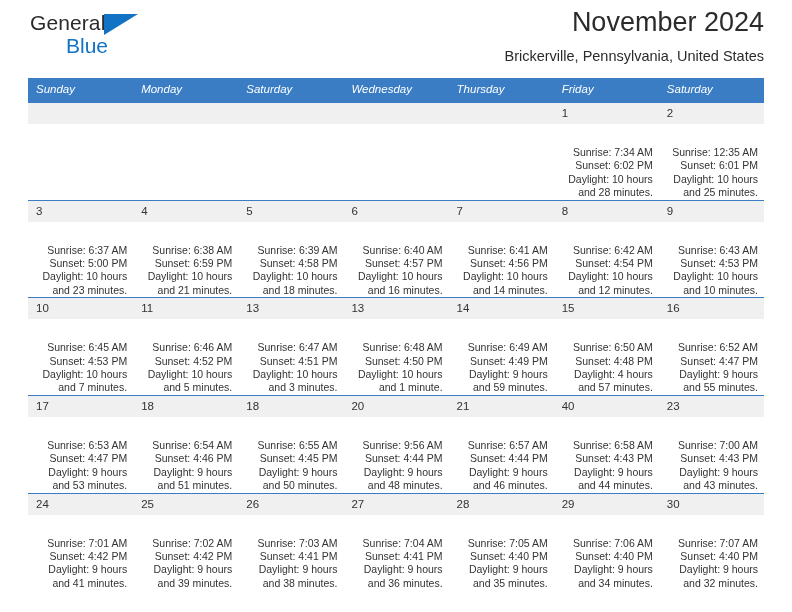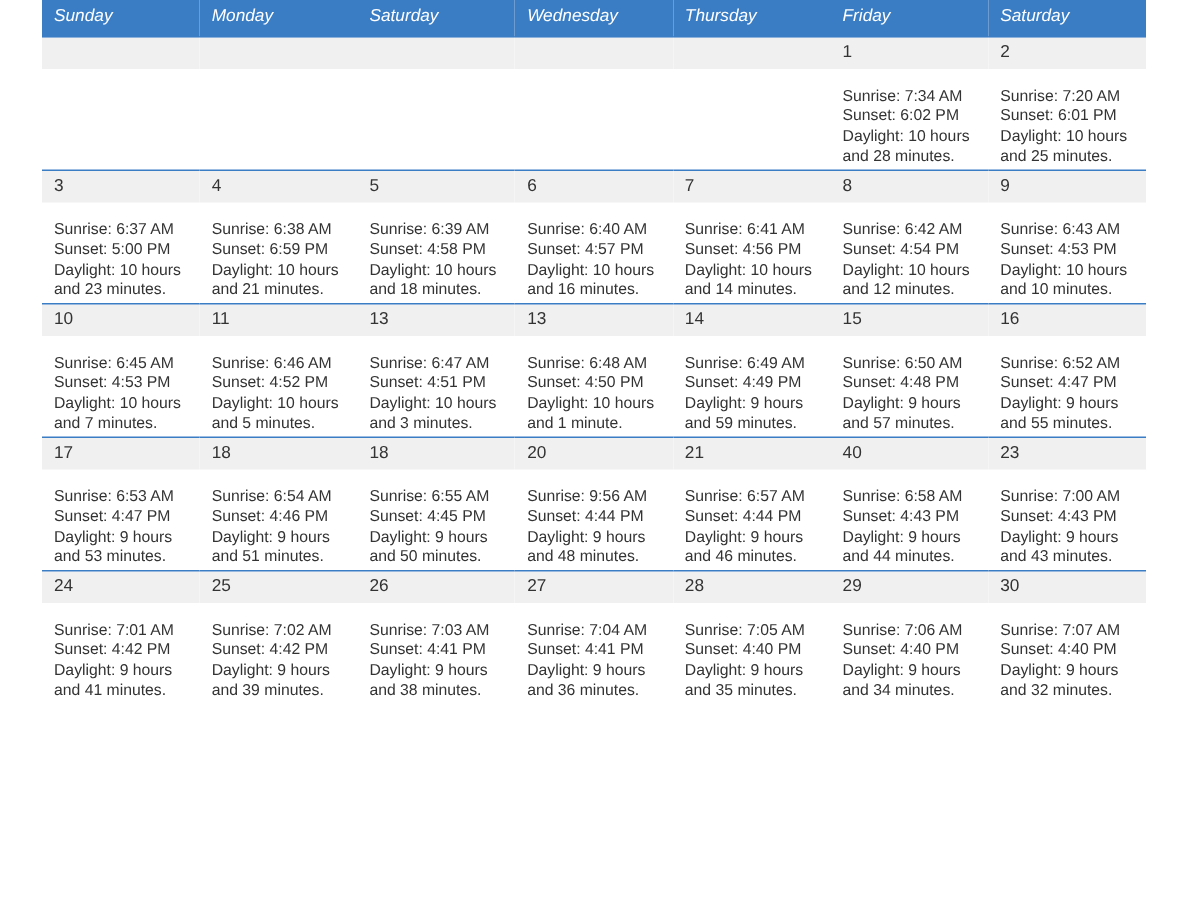--- a/index.html
+++ b/index.html
@@ -118,37 +118,54 @@
     line-height: 14px;
     padding: 3px 0 4px 8px;
     min-height: 14px;
   }
 
   .daynum.empty {
     color: transparent;
   }
 
   .events {
-    padding: 12px 6px 0 8px;
+    padding: 22px 6px 0 8px;
     font-size: 10.5px;
     line-height: 13.4px;
     color: #333333;
+    text-align: right;
   }
   .events div {
     white-space: nowrap;
   }
   .events .wrap {
     white-space: normal;
   }
 </style>
 </head>
 <body>
 
 <div class="page">
 
+  <div class="masthead">
+
+    <div class="brand">
+      <div class="brand-line1">
+        <span>General</span>
+        <span class="brand-tri"></span>
+      </div>
+      <div class="brand-line2">Blue</div>
+    </div>
+
+    <div class="title-block">
+      <div class="cal-title">November 2024</div>
+      <div class="cal-location">Brickerville, Pennsylvania, United States</div>
+    </div>
+
+  </div>
 
   <table class="calendar">
     <thead>
       <tr id="weekday-row">
           <th>Sunday</th>
           <th>Monday</th>
           <th>Saturday</th>
           <th>Wednesday</th>
           <th>Thursday</th>
           <th>Friday</th>
@@ -176,21 +193,21 @@
             <div class="daynum">1</div>
             <div class="events">
               <div>Sunrise: 7:34 AM</div>
               <div>Sunset: 6:02 PM</div>
               <div class="wrap">Daylight: 10 hours and 28 minutes.</div>
             </div>
           </td>
           <td>
             <div class="daynum">2</div>
             <div class="events">
-              <div>Sunrise: 7:20 AM</div>
+              <div>Sunrise: 12:35 AM</div>
               <div>Sunset: 6:01 PM</div>
               <div class="wrap">Daylight: 10 hours and 25 minutes.</div>
             </div>
           </td>
         </tr>
         <tr>
           <td>
             <div class="daynum">3</div>
             <div class="events">
               <div>Sunrise: 6:37 AM</div>
@@ -286,21 +303,21 @@
               <div>Sunrise: 6:49 AM</div>
               <div>Sunset: 4:49 PM</div>
               <div class="wrap">Daylight: 9 hours and 59 minutes.</div>
             </div>
           </td>
           <td>
             <div class="daynum">15</div>
             <div class="events">
               <div>Sunrise: 6:50 AM</div>
               <div>Sunset: 4:48 PM</div>
-              <div class="wrap">Daylight: 9 hours and 57 minutes.</div>
+              <div class="wrap">Daylight: 4 hours and 57 minutes.</div>
             </div>
           </td>
           <td>
             <div class="daynum">16</div>
             <div class="events">
               <div>Sunrise: 6:52 AM</div>
               <div>Sunset: 4:47 PM</div>
               <div class="wrap">Daylight: 9 hours and 55 minutes.</div>
             </div>
           </td>

